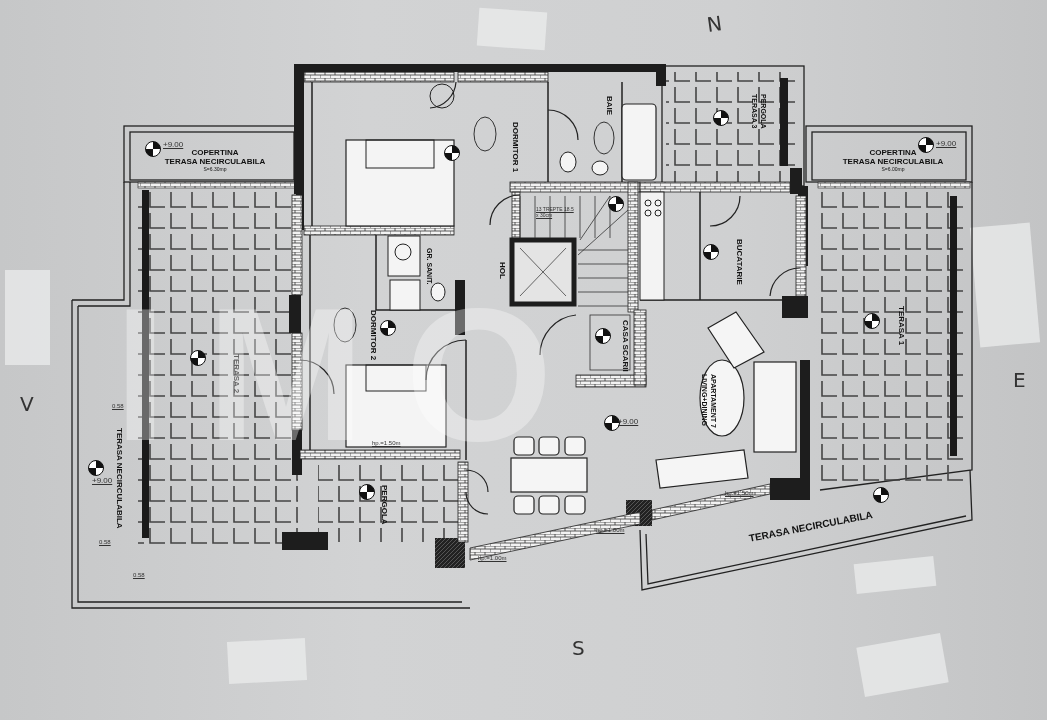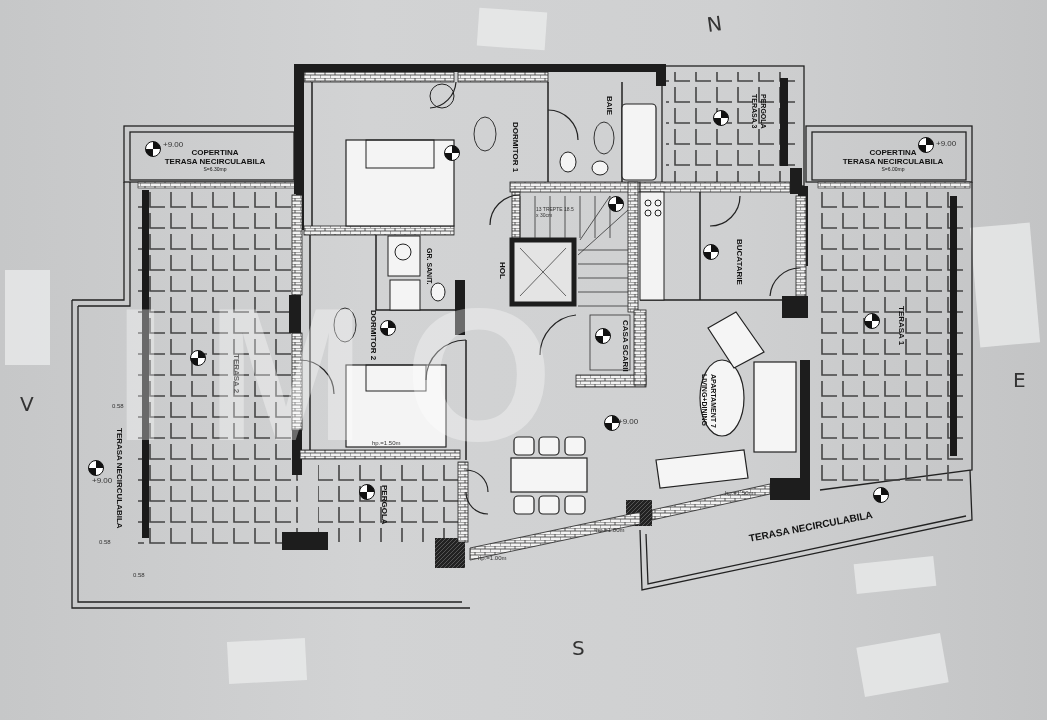--- a/index.html
+++ b/index.html
@@ -2,21 +2,21 @@
 <html><head>
 <meta charset="utf-8">
 <style>
   html,body{margin:0;padding:0;}
   body{width:1047px;height:720px;background:#c9cacb;position:relative;overflow:hidden;font-family:"Liberation Sans",sans-serif;}
   .paper{position:absolute;left:0;top:0;width:1047px;height:720px;background:linear-gradient(90deg,#c6c7c8 0%,#d2d3d4 35%,#cfd0d1 70%,#c3c4c5 100%);}
   .tape{position:absolute;background:rgba(235,236,236,0.75);}
   .plan{position:absolute;left:0;top:0;}
   .lbl{position:absolute;font-weight:bold;color:#111;white-space:nowrap;}
   .rot{transform-origin:0 0;}
-  .small{position:absolute;font-size:6px;color:#333;white-space:nowrap;}
+  .small{position:absolute;font-size:6px;color:#333;white-space:nowrap;text-decoration:underline;}
   .compass{position:absolute;font-family:"DejaVu Sans",sans-serif;font-size:20px;color:#333;}
   .watermark{position:absolute;left:114px;top:265px;font-size:190px;font-weight:bold;color:rgba(255,255,255,0.35);letter-spacing:40px;}
   .marker{position:absolute;width:14px;height:14px;border-radius:50%;border:1px solid #111;background:conic-gradient(#111 0 90deg,#fff 90deg 180deg,#111 180deg 270deg,#fff 270deg 360deg);}
 </style>
 </head>
 <body>
 
 <div class="paper"></div>
 
 <div class="tape" style="left:478px;top:10px;width:68px;height:38px;transform:rotate(4deg);"></div>

